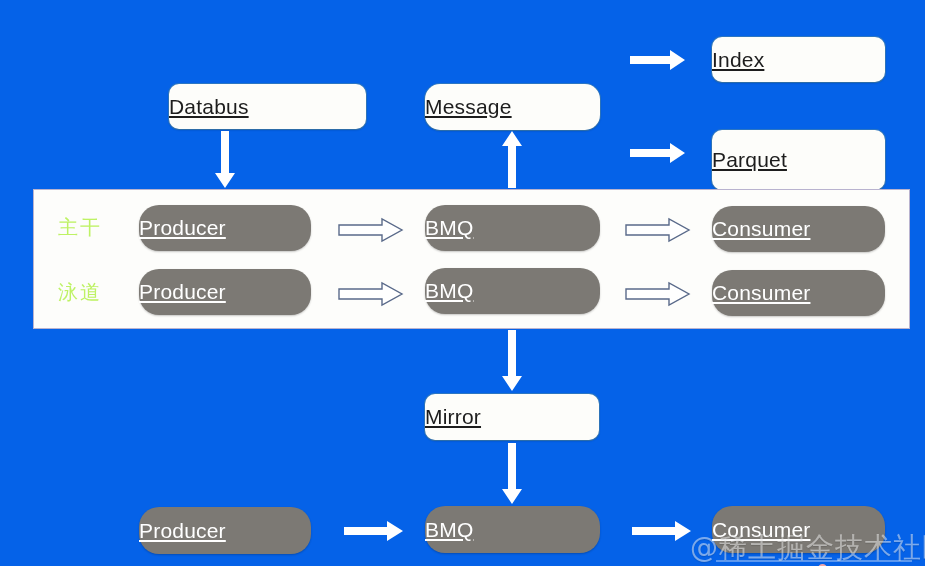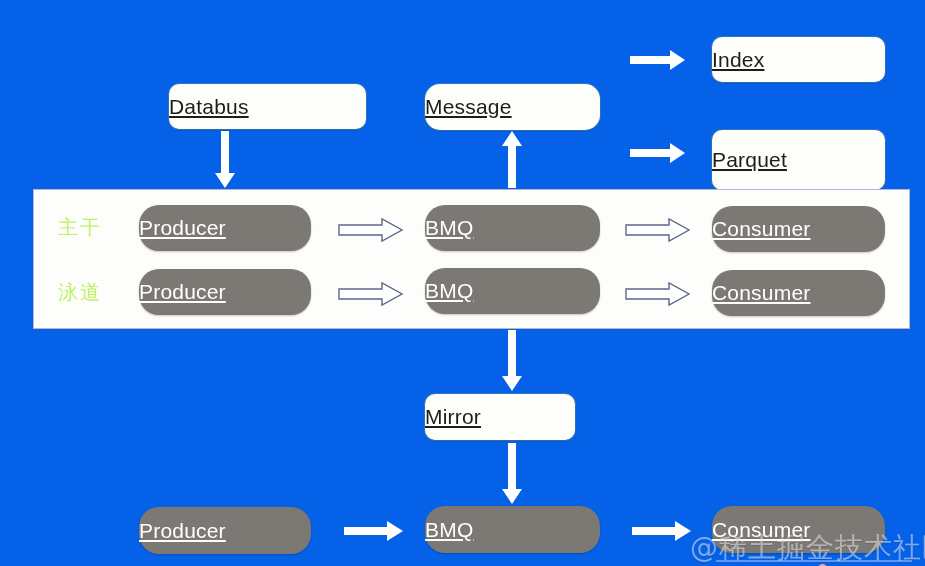--- a/index.html
+++ b/index.html
@@ -212,21 +212,21 @@
   <div class="node node-gray" style="left:712px; top:270px; width:173px; height:46px;">
     <span>Consumer</span>
   </div>
 
   <div class="arrow-solid" style="left:500px; top:330px;">
     <svg width="24" height="62" viewBox="0 0 24 62">
       <polygon points="8,0 16,0 16,46 22,46 12,61 2,46 8,46" fill="#ffffff"></polygon>
     </svg>
   </div>
 
-  <div class="node node-white" style="left:425px; top:394px; width:150px; height:46px;">
+  <div class="node node-white" style="left:425px; top:394px; width:174px; height:46px;">
     <span>Mirror</span>
   </div>
 
   <div class="arrow-solid" style="left:500px; top:443px;">
     <svg width="24" height="62" viewBox="0 0 24 62">
       <polygon points="8,0 16,0 16,46 22,46 12,61 2,46 8,46" fill="#ffffff"></polygon>
     </svg>
   </div>
 
   <div class="node node-gray" style="left:139px; top:507px; width:172px; height:47px;">

